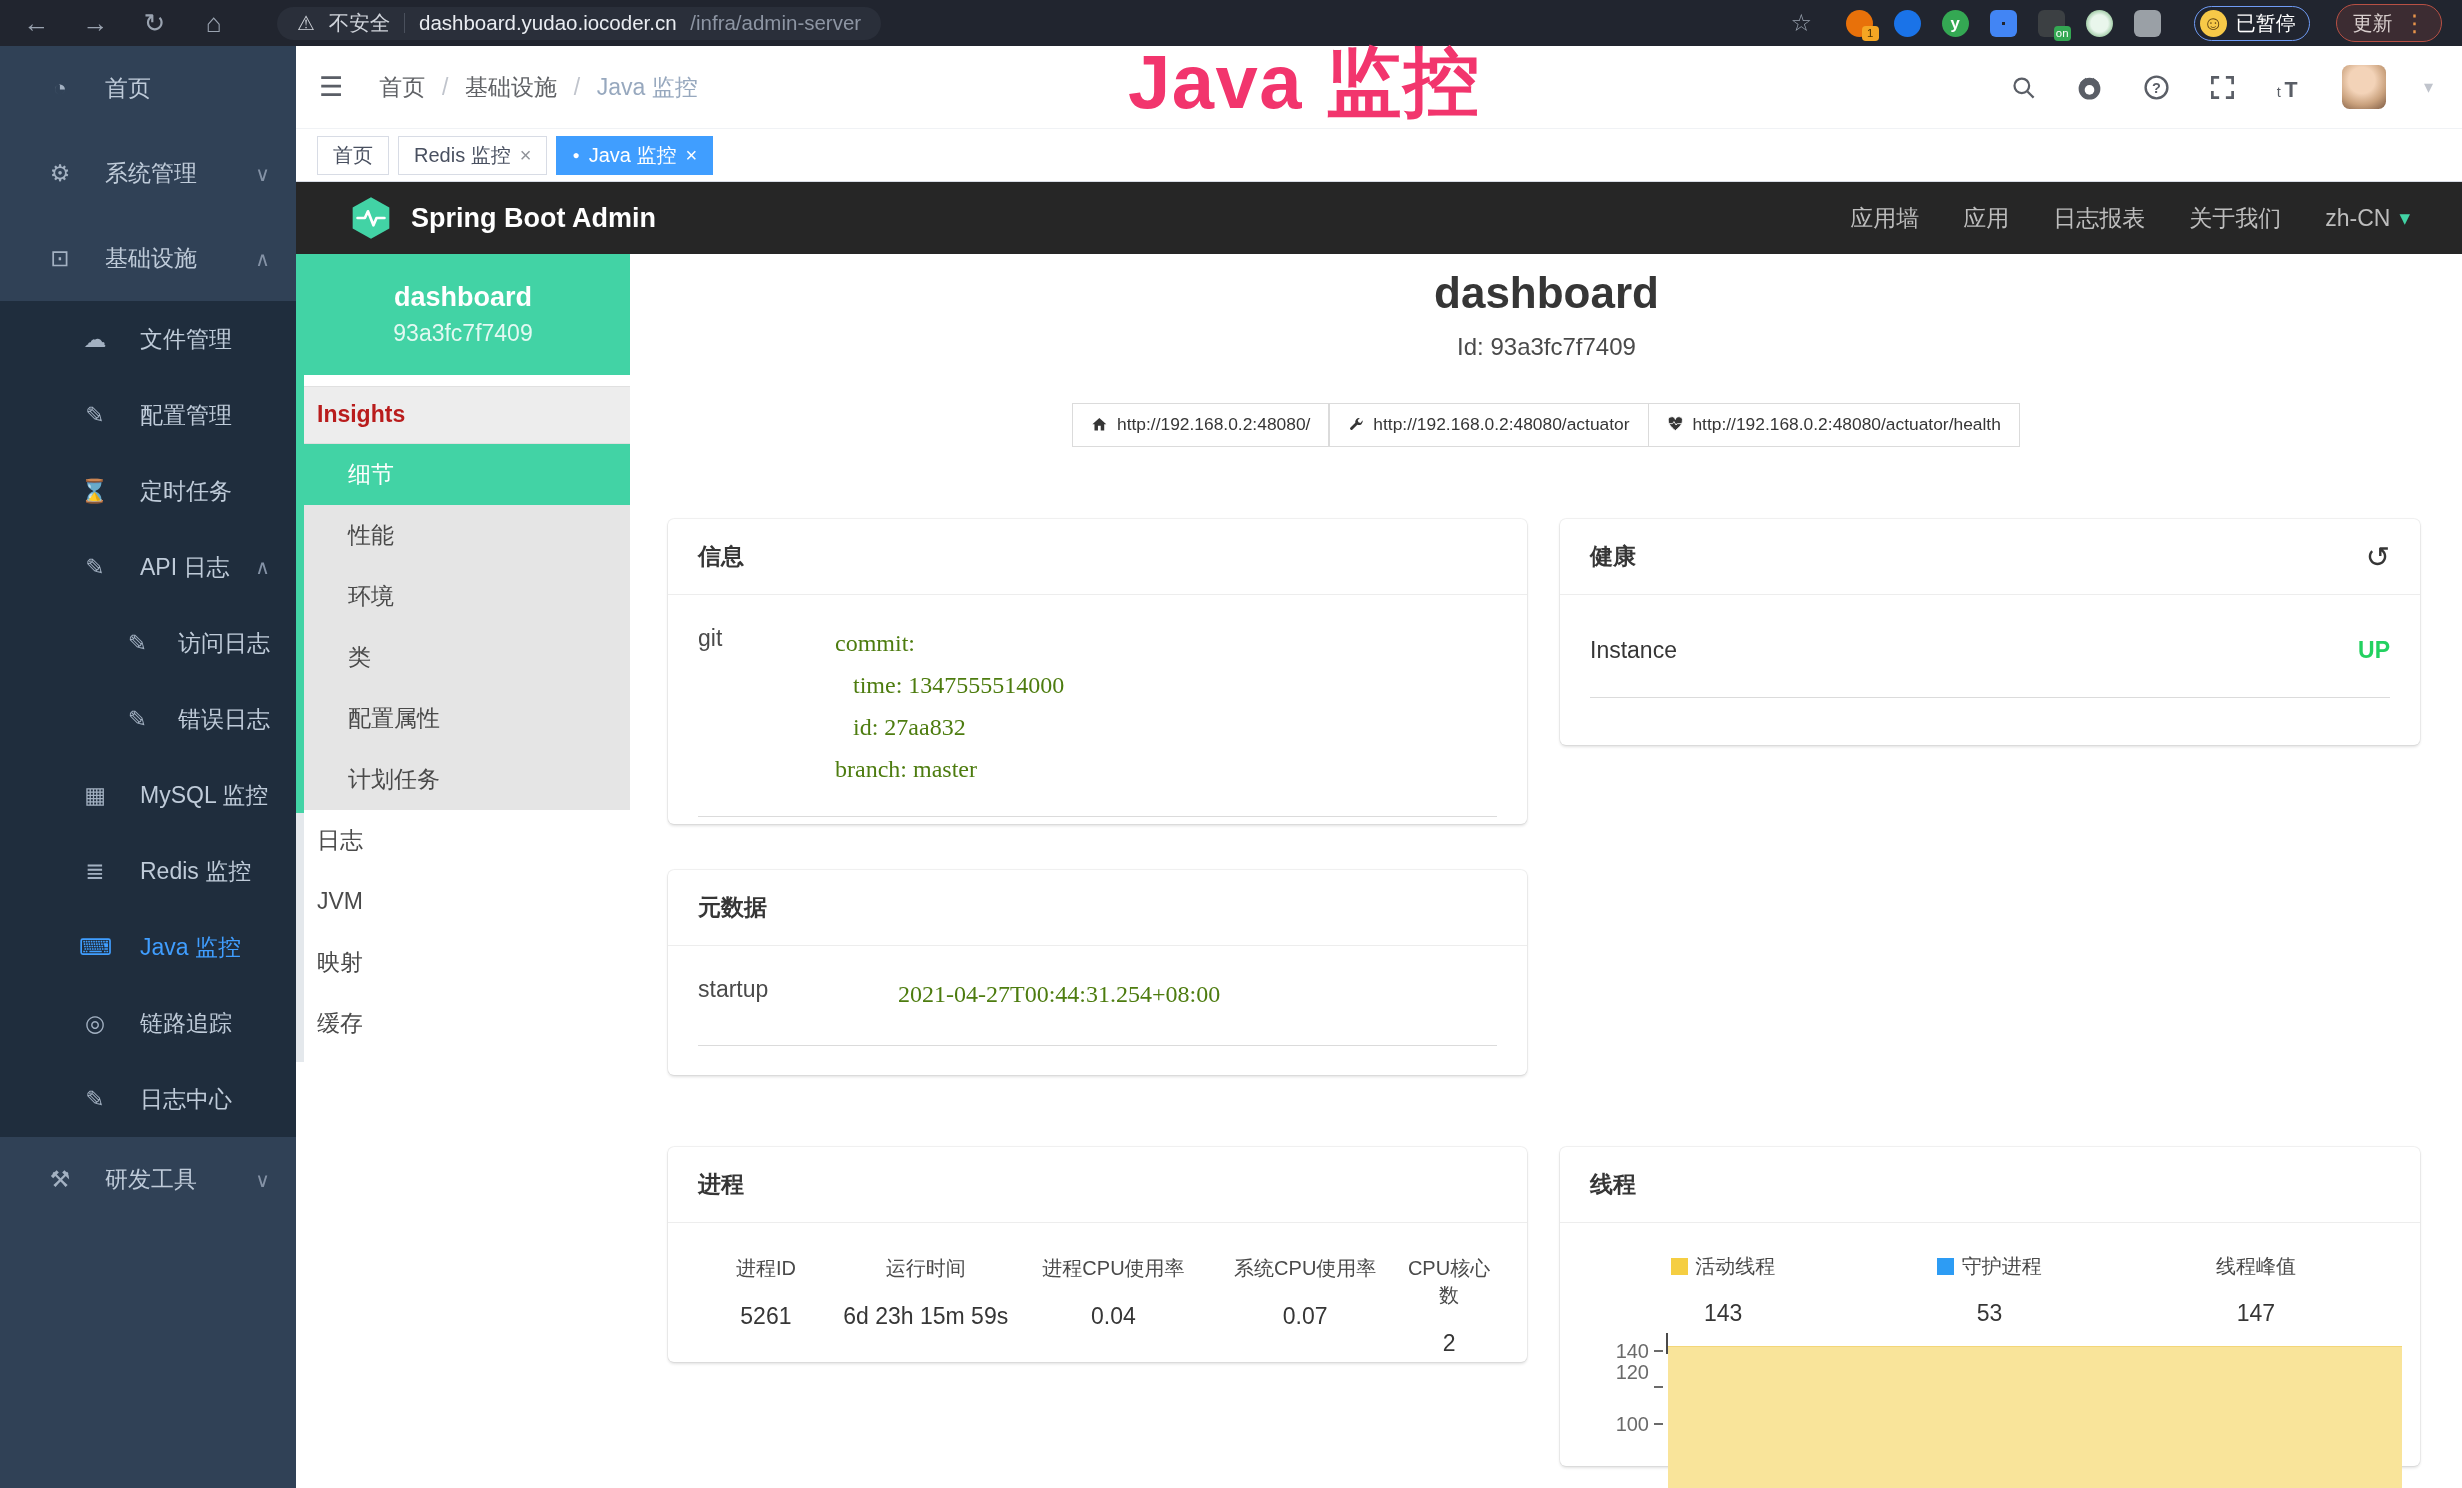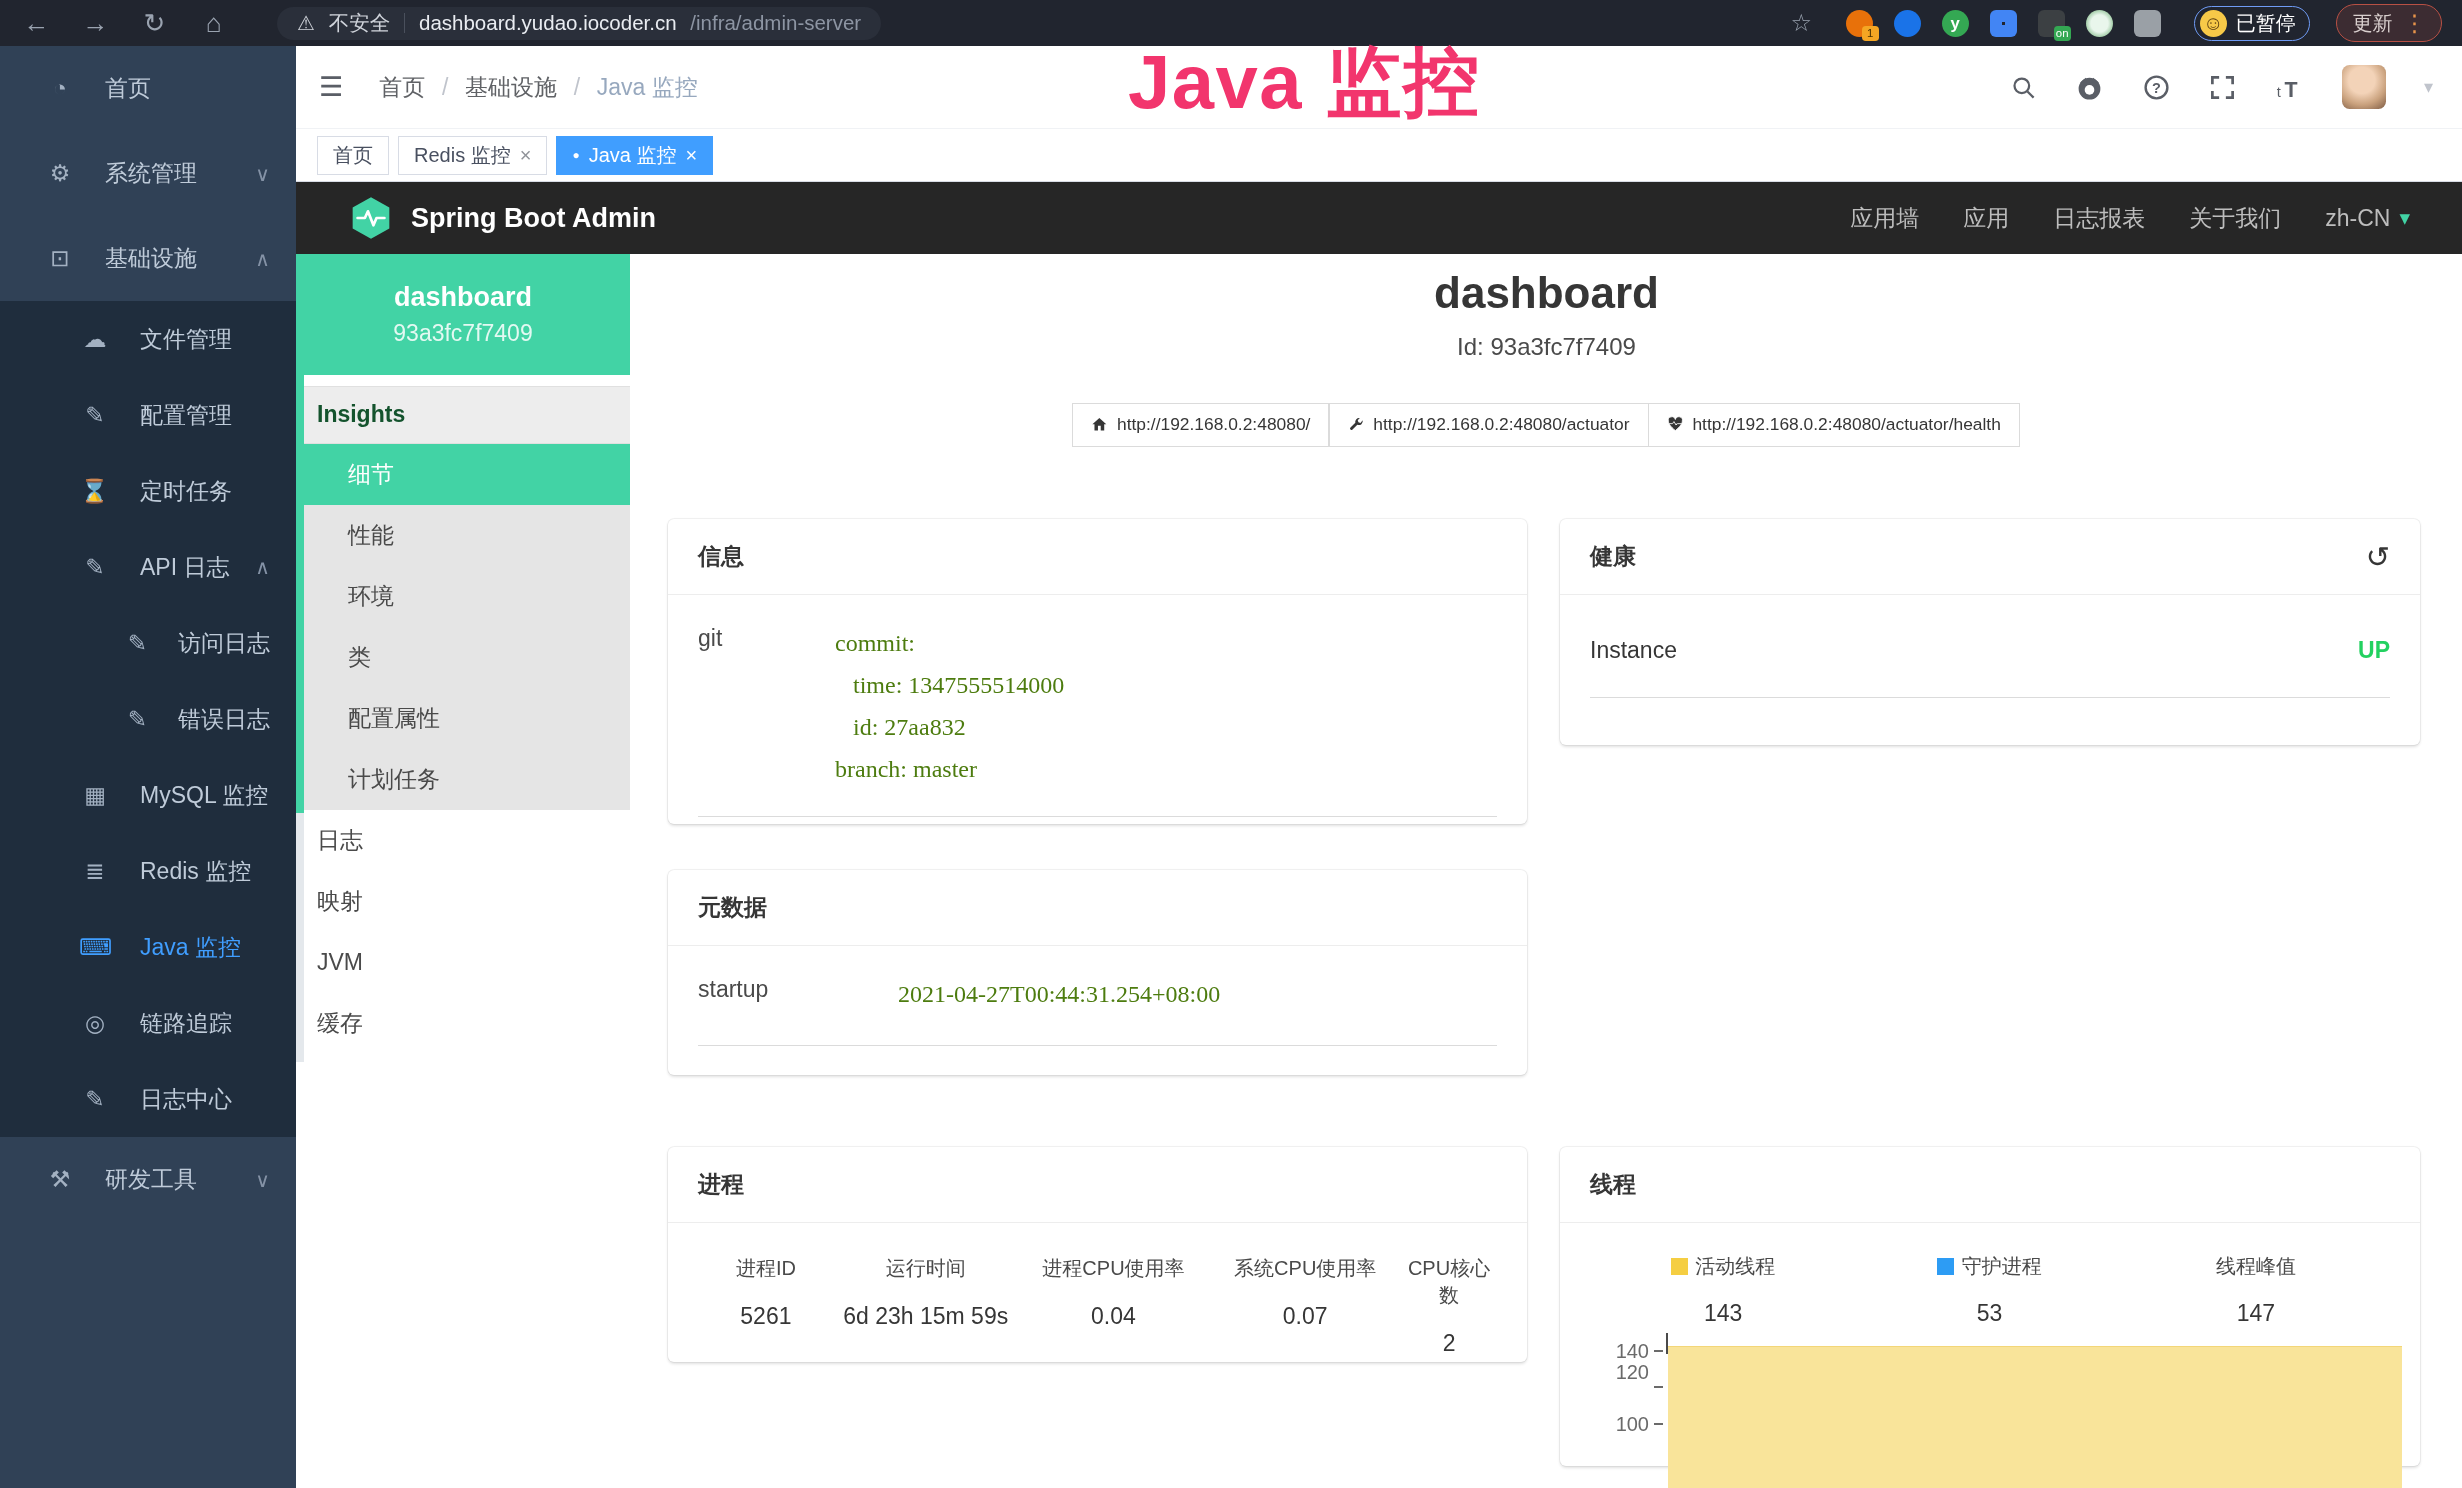--- a/index.html
+++ b/index.html
@@ -92,21 +92,21 @@
 
   .sba-side { position:relative; width:334px; background:#fff; flex:none; }
   .accent-strip { position:absolute; left:0; top:0; width:7.6px; height:559px; background:#42d3a5; z-index:5; }
   .accent-strip2 { position:absolute; left:0; top:559px; width:7.6px; height:249px; background:#e4e8ec; z-index:5; }
   .sba-apphead { height:121px; background:#42d3a5; display:flex; flex-direction:column; justify-content:center;
                  align-items:center; gap:7.6px; }
   .sba-appname { font-size:27px; font-weight:bold; color:#fff; }
   .sba-appid { font-size:23px; color:rgba(255,255,255,.85); }
   .sba-sec-head { margin-top:10.6px; height:58px; background:#ededed; border-top:0.8px solid #e0e0e0;
                   border-bottom:0.8px solid #e0e0e0; display:flex; align-items:center; padding-left:21px;
-                  font-size:23px; font-weight:bold; color:#14532d; }
+                  font-size:23px; font-weight:bold; color:#b91c1c; }
   .sba-group { background:#e5e5e5; }
   .sba-gitem { height:61px; display:flex; align-items:center; padding-left:52px; font-size:23px; color:#4a4a4a; cursor:pointer; }
   .sba-gitem.active { background:#42d3a5; color:#fff; }
   .sba-item { height:61px; display:flex; align-items:center; padding-left:21px; font-size:23px; color:#4a4a4a; cursor:pointer; }
 
   .sba-content { position:relative; flex:1; background:#fff; overflow:hidden; }
   .sba-title { margin-top:13.7px; text-align:center; font-size:44px; font-weight:bold; color:#363636; }
   .sba-subtitle { margin-top:15px; text-align:center; font-size:24px; color:#4a4a4a; }
   .linksrow { margin-top:42px; display:flex; justify-content:center; }
   .linkbtn { display:flex; align-items:center; gap:9px; border:0.8px solid #dbdbdb; background:#fff;
@@ -375,22 +375,22 @@
           <div class="sba-sec-head">Insights</div>
           <div class="sba-group">
             <div class="sba-gitem active">细节</div>
             <div class="sba-gitem">性能</div>
             <div class="sba-gitem">环境</div>
             <div class="sba-gitem">类</div>
             <div class="sba-gitem">配置属性</div>
             <div class="sba-gitem">计划任务</div>
           </div>
           <div class="sba-item">日志</div>
+          <div class="sba-item">JVM</div>
           <div class="sba-item">映射</div>
-          <div class="sba-item">JVM</div>
           <div class="sba-item">缓存</div>
         </aside>
 
         <main class="sba-content">
           <h1 class="sba-title">dashboard</h1>
           <div class="sba-subtitle">Id: 93a3fc7f7409</div>
 
           <div class="linksrow">
             <div class="linkbtn">
               <svg width="16.7" height="16.7" viewBox="0 0 24 24" fill="#363636">

